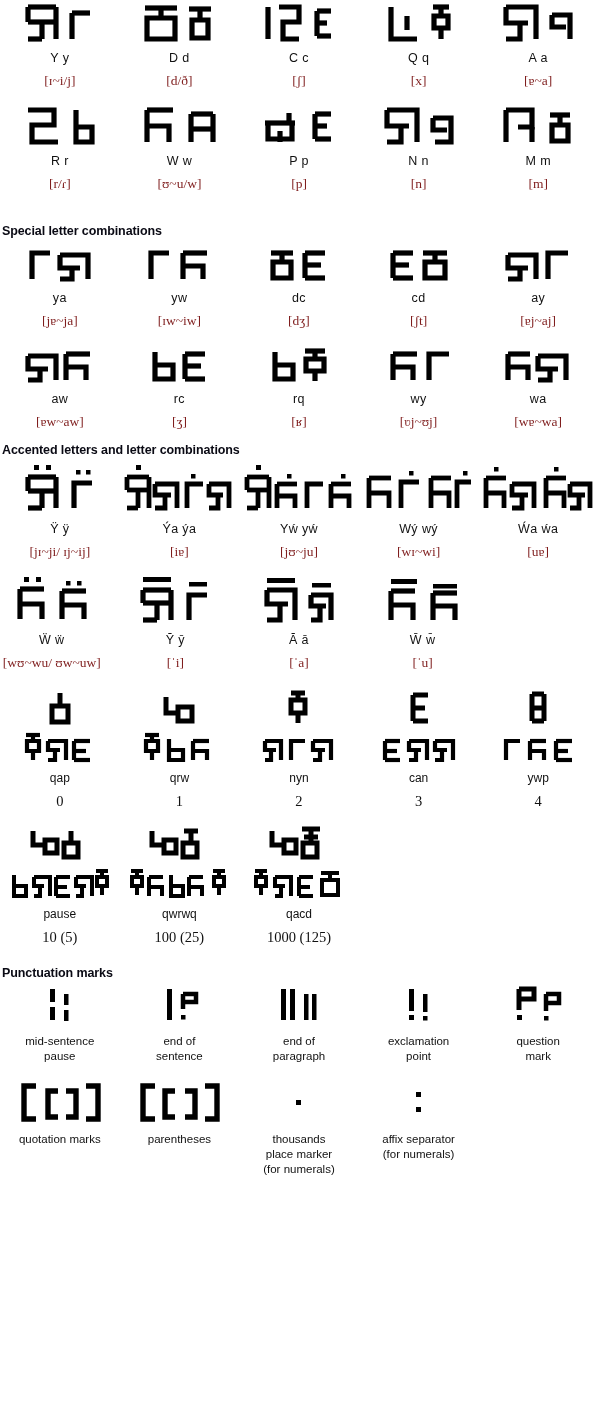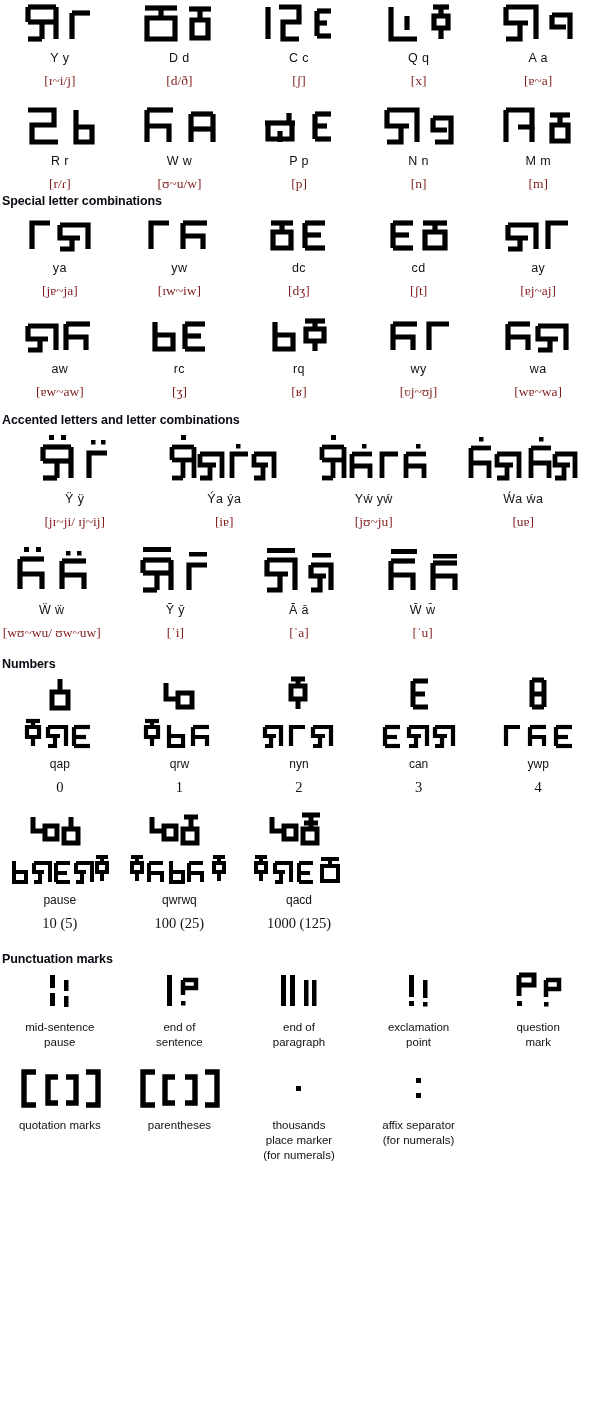--- a/index.html
+++ b/index.html
@@ -12,21 +12,21 @@
   .sheet{width:598px;position:relative;}
 
   .section-title{
     font-family:"Liberation Sans", sans-serif;
     font-weight:bold;
     font-size:12.5px;
     color:#0a0a14;
     margin:0 0 2px 2px;
     letter-spacing:-0.1px;
   }
-  .sp-letters{margin-top:2px;}
+  .sp-letters{margin-top:32px;}
   .sp-accent{margin-top:13px;}
   .sp-numbers{margin-top:16px;}
   .sp-punct{margin-top:21px;}
 
   .row{
     display:flex;
     width:598px;
     align-items:flex-start;
   }
   .cell{
@@ -524,20 +524,42 @@
               <rect x="13" y="3" width="5" height="5"></rect>
               <rect x="44" y="12" width="4.5" height="4.5"></rect>
               <rect x="98" y="12" width="4.5" height="4.5"></rect>
             </g>
           </svg>
         </div>
         <div class="lat">Yẃ yẃ</div>
         <div class="ipa">[jʊ~ju]</div>
       </div>
 
+      <div class="cell">
+        <div class="glyphbox tall">
+          <svg class="gsvg" width="108" height="52" viewBox="0 0 108 52">
+            <g fill="none" stroke="#000" stroke-width="4.8">
+              <path d="M4 16 H26"></path>
+                <path d="M4 16 V46"></path>
+                <path d="M4 31 H24 V46"></path>
+              <path d="M36 46 V20 H54"></path>
+              <path d="M66 16 H86"></path>
+                <path d="M66 16 V46"></path>
+                <path d="M66 31 H84 V46"></path>
+              <path d="M92 46 V20 H106"></path>
+            </g>
+            <g fill="#000">
+              <rect x="44" y="9" width="4.5" height="4.5"></rect>
+              <rect x="98" y="9" width="4.5" height="4.5"></rect>
+            </g>
+          </svg>
+        </div>
+        <div class="lat">Wý wý</div>
+        <div class="ipa">[wɪ~wi]</div>
+      </div>
 
       <div class="cell">
         <div class="glyphbox tall">
           <svg class="gsvg" width="112" height="52" viewBox="0 0 112 52">
             <g fill="none" stroke="#000" stroke-width="4.8">
               <path d="M4 16 H24"></path>
                 <path d="M4 16 V46"></path>
                 <path d="M4 31 H22 V46"></path>
               <path d="M30 22 H52 V46"></path>
                 <path d="M30 22 V33 H46"></path>
@@ -650,21 +672,20 @@
 
       <div class="cell">
         <div class="glyphbox tall"></div>
         <div class="lat"></div>
         <div class="ipa"></div>
       </div>
     </div>
   </div>
 
   <div class="sp-numbers">
-    <div class="section-title">Numbers</div>
 
     <div class="row">
       <div class="cell">
         <div class="glyphbox num">
           <svg class="gsvg" width="50" height="40" viewBox="0 0 50 40">
             <g fill="none" stroke="#000" stroke-width="5">
               <path d="M25 4 V17"></path>
               <path d="M17 17 H33 V33 H17 Z"></path>
             </g>
           </svg>

